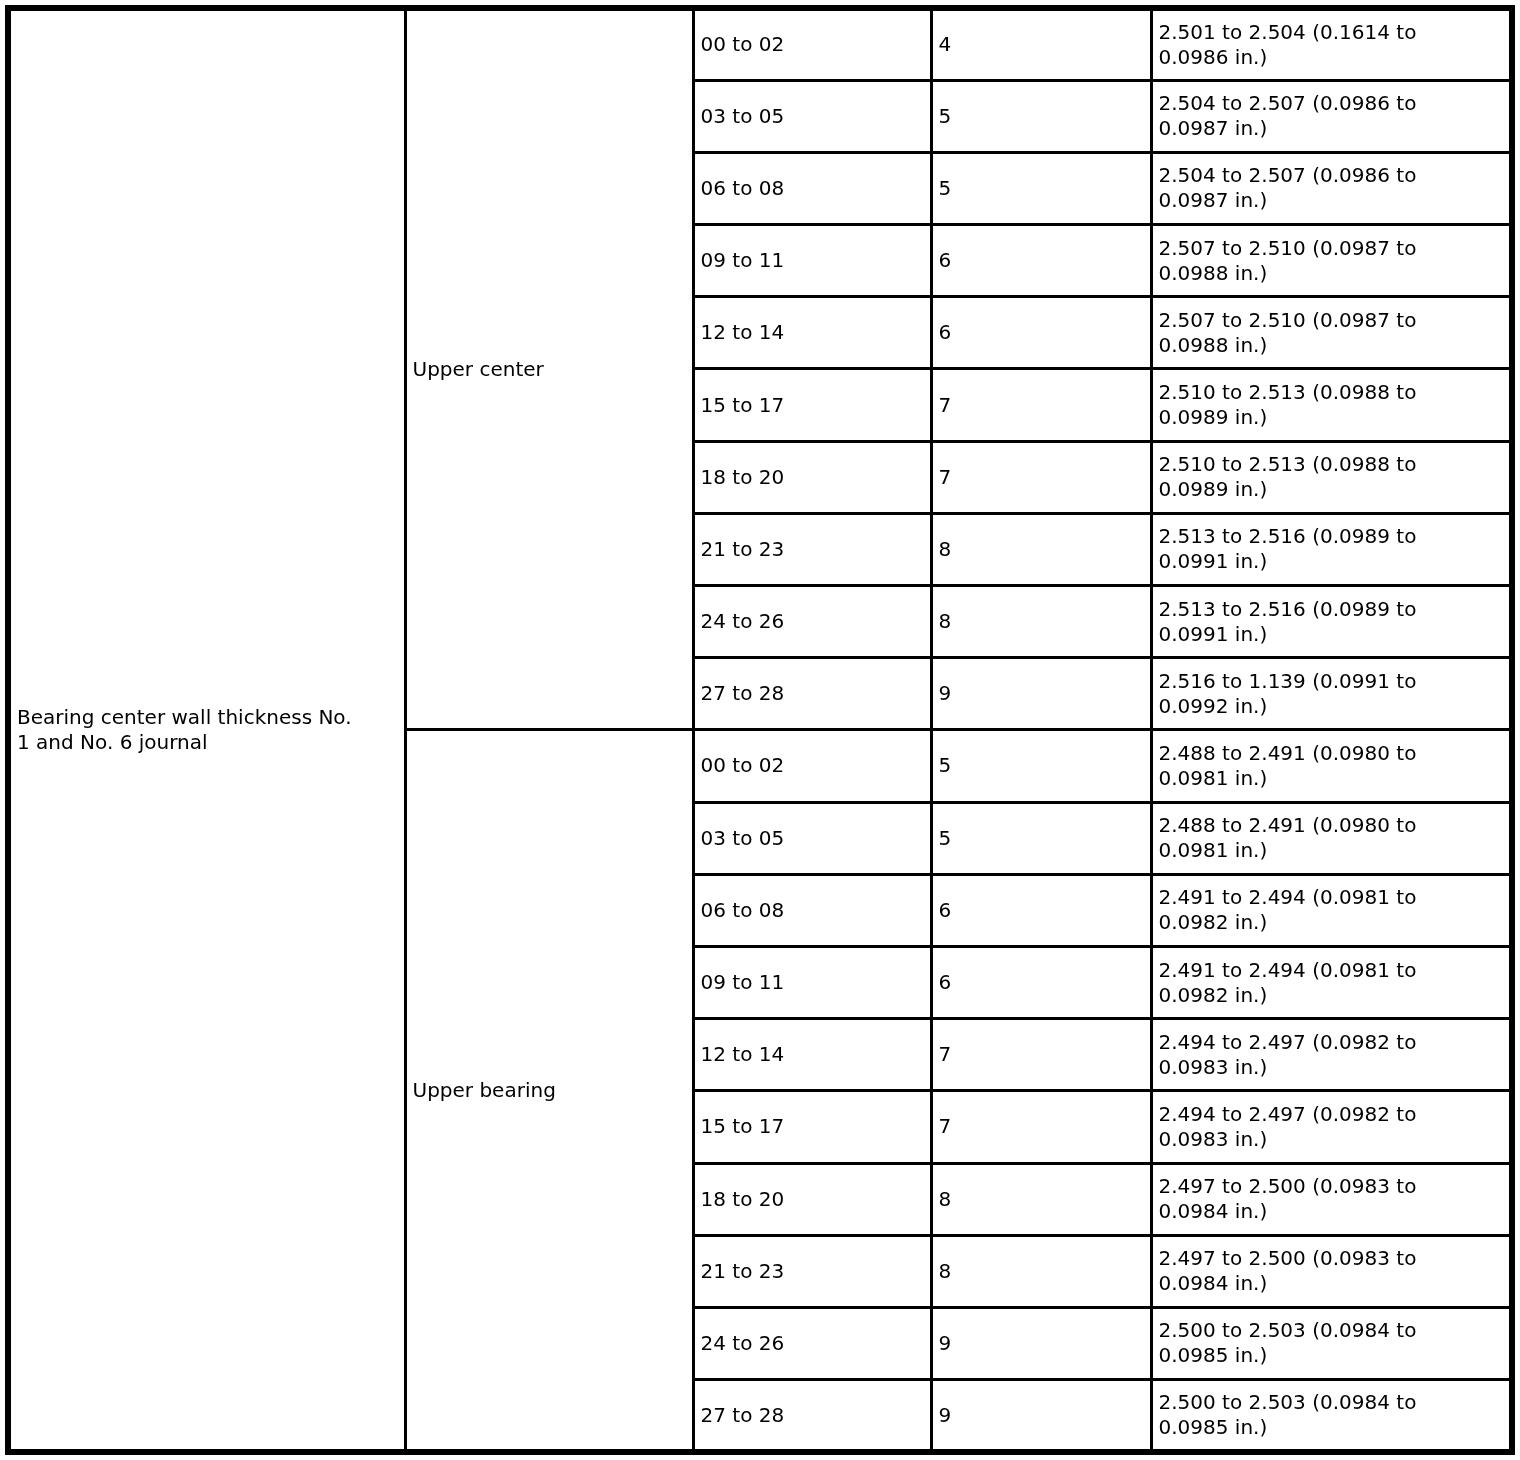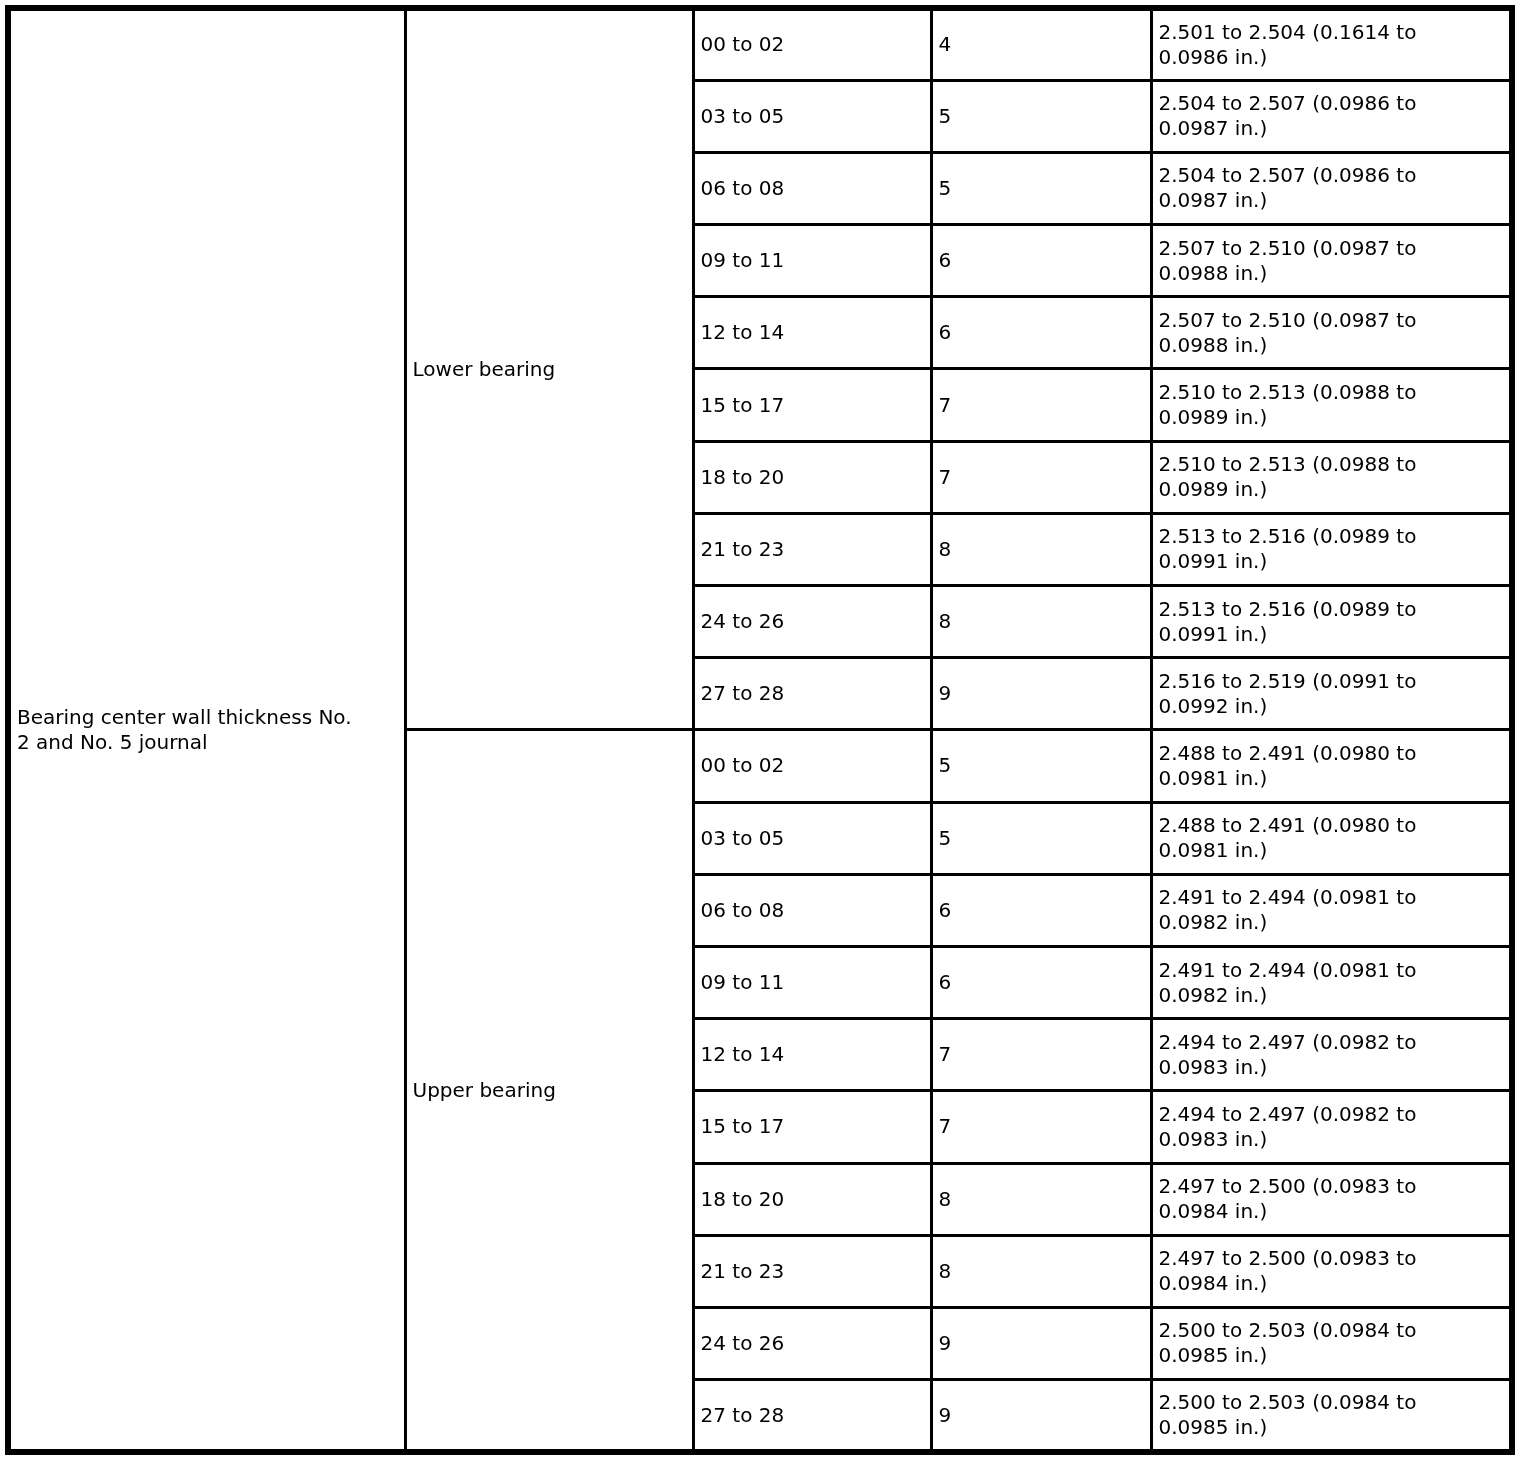--- a/index.html
+++ b/index.html
@@ -39,23 +39,23 @@
   <colgroup>
     <col style="width:397px">
         <col style="width:288px">
         <col style="width:238px">
         <col style="width:220px">
         <col>
   </colgroup>
   <tbody>
     <tr>
       <td rowspan="20">
-            <div class="lbl">Bearing center wall thickness No. 2 and No. 5 journal</div>
+            <div class="lbl">Bearing center wall thickness No. 1 and No. 6 journal</div>
           </td>
-      <td rowspan="10">Lower bearing</td>
+      <td rowspan="10">Upper center</td>
       <td>00 to 02</td>
       <td>4</td>
       <td>
             <div class="wrap">2.501 to 2.504 (0.1614 to 0.0986 in.)</div>
           </td>
     </tr>
     <tr>
       <td>03 to 05</td>
       <td>5</td>
       <td>
@@ -108,21 +108,21 @@
       <td>24 to 26</td>
       <td>8</td>
       <td>
             <div class="wrap">2.513 to 2.516 (0.0989 to 0.0991 in.)</div>
           </td>
     </tr>
     <tr>
       <td>27 to 28</td>
       <td>9</td>
       <td>
-            <div class="wrap">2.516 to 2.519 (0.0991 to 0.0992 in.)</div>
+            <div class="wrap">2.516 to 1.139 (0.0991 to 0.0992 in.)</div>
           </td>
     </tr>
     <tr>
       <td rowspan="10">Upper bearing</td>
       <td>00 to 02</td>
       <td>5</td>
       <td>
             <div class="wrap">2.488 to 2.491 (0.0980 to 0.0981 in.)</div>
           </td>
     </tr>

